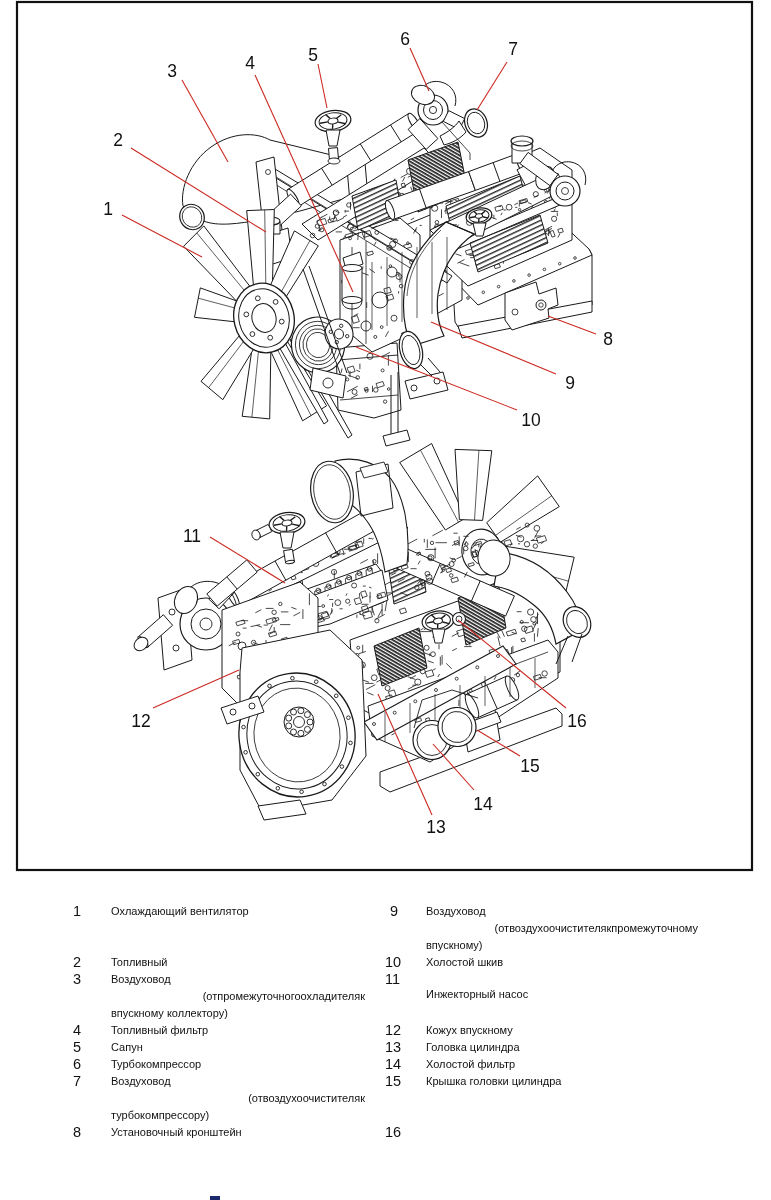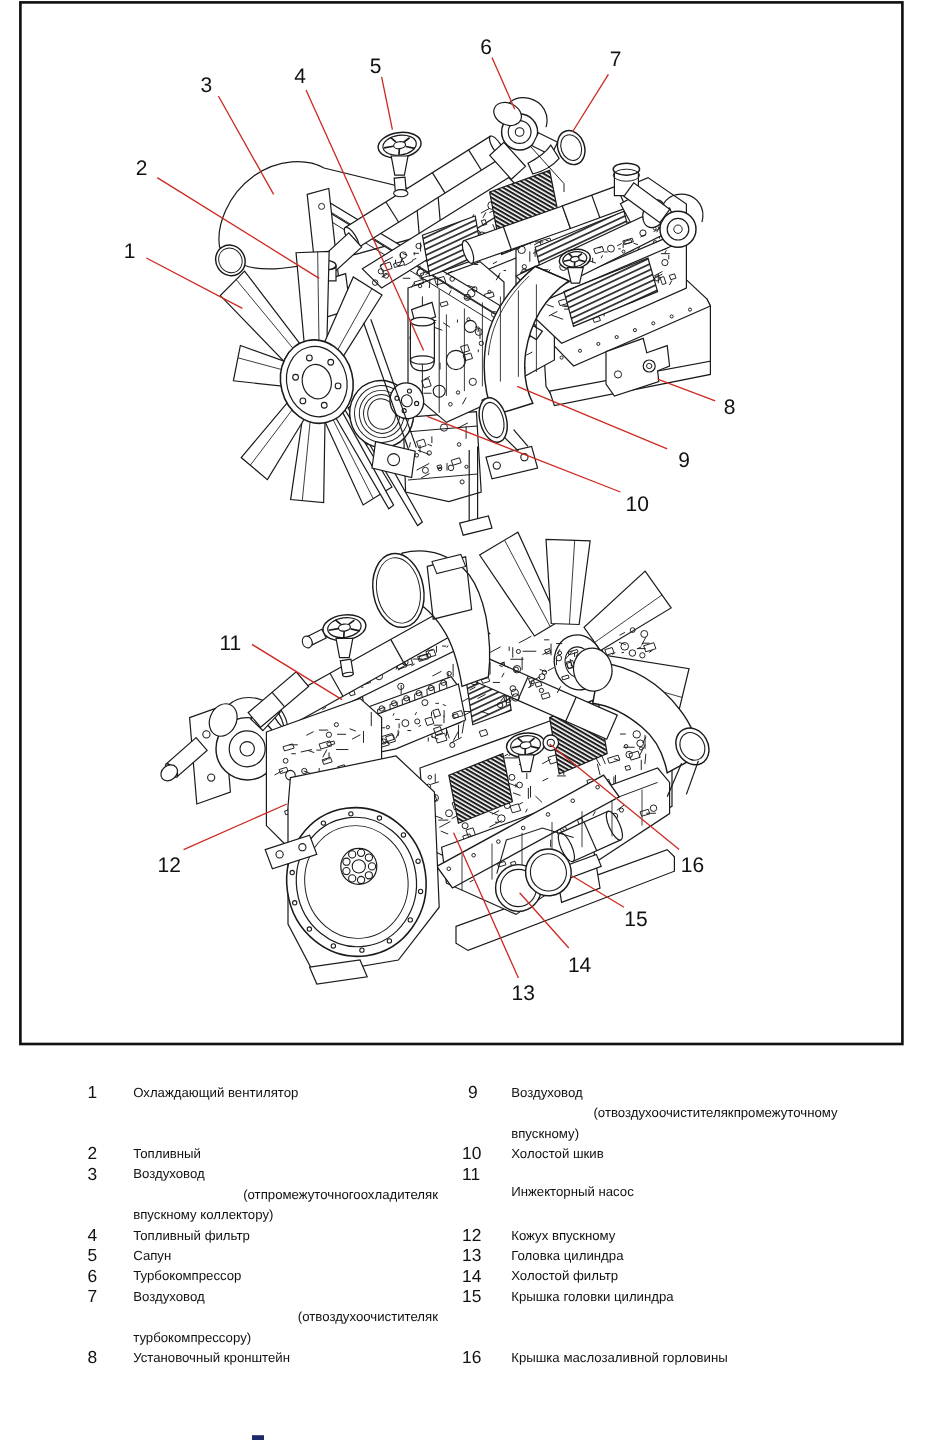--- a/index.html
+++ b/index.html
@@ -1287,13 +1287,12 @@
       <div class="just" style="width:254px">
         <span>(от</span>
         <span>воздухоочистителя</span>
         <span>к</span>
       </div>
     </div>
 <div class="t" style="left:111px;top:1107px">турбокомпрессору)</div>
 <div class="n" style="left:73px;top:1124px">8</div>
 <div class="t" style="left:111px;top:1124px">Установочный кронштейн</div>
 <div class="n" style="left:385px;top:1124px">16</div>
-<div class="t" style="left:426px;top:1124px">Крышка маслозаливной горловины</div>
 </div>
 </body></html>

